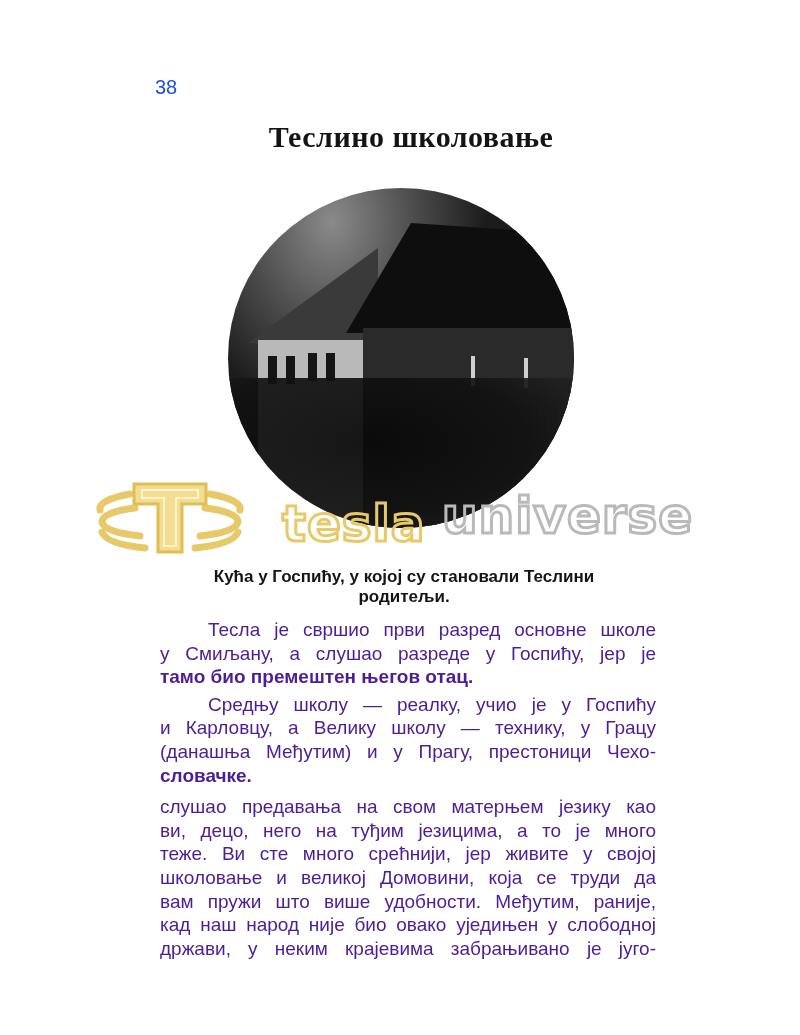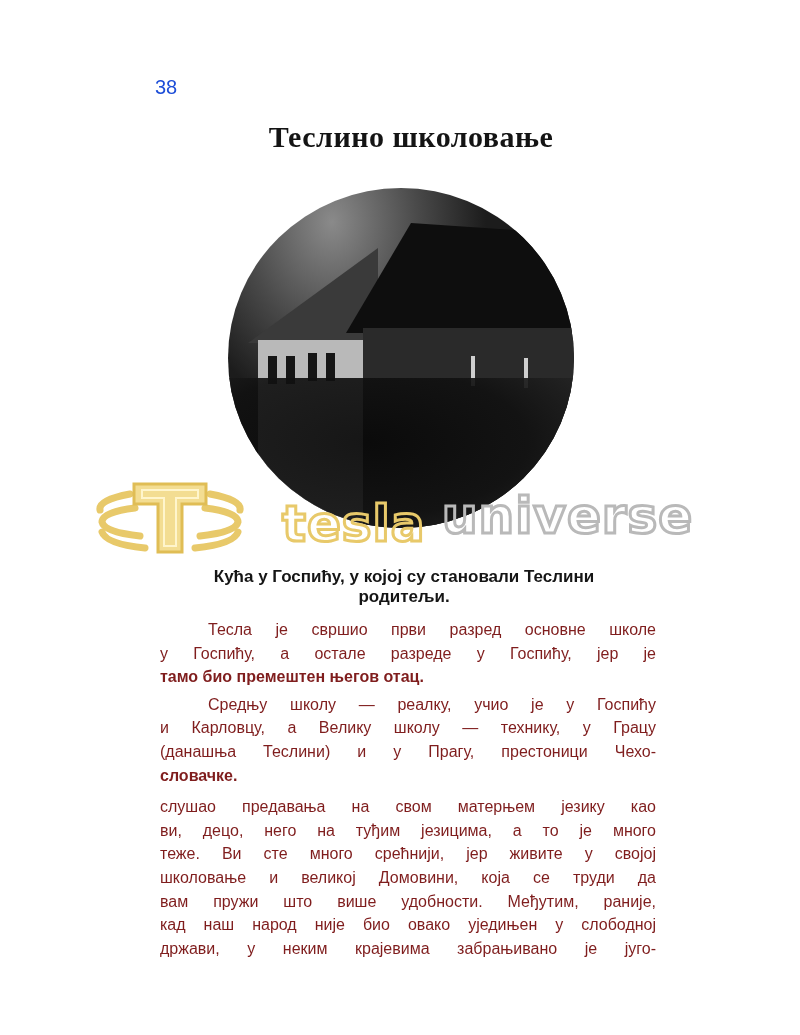--- a/index.html
+++ b/index.html
@@ -54,21 +54,21 @@
   }
   .wm-tesla { left: 192px; color: transparent; margin-top: 8px; -webkit-text-stroke: 3px #e8c96a; }
   .wm-universe { left: 352px; color: transparent; -webkit-text-stroke: 3px #b9b9b9; }
   .caption {
     position: absolute; left: 0; width: 800px; top: 560px; text-align: center;
     font-family: "Liberation Sans", sans-serif; font-weight: bold; font-size: 17px; line-height: 20px;
     color: #151515; padding-left: 8px; box-sizing: border-box; margin-top: 7px;
   }
   .body-text {
     position: absolute; left: 160px; top: 618px; width: 496px;
-    font-family: "Liberation Sans", sans-serif; font-size: 16px; line-height: 23.6px; color: #7f1d1d;
+    font-family: "Liberation Sans", sans-serif; font-size: 19px; line-height: 23.6px; color: #4c1d95;
     text-align: justify;
   }
   .body-text p { margin: 0 0 4px 0; text-indent: 48px; }
   .body-text p.last { margin-top: 8px; }
   .line { display: block; text-align: justify; text-align-last: justify; white-space: nowrap; }
   .line.end { text-align-last: left; font-weight: bold; }
 </style>
 </head>
 <body>
 
@@ -107,27 +107,27 @@
 </div>
 
 <div class="caption">
   <div>Кућа у Госпићу, у којој су становали Теслини</div>
   <div>родитељи.</div>
 </div>
 
 <div class="body-text">
   <p>
     <span class="line">Тесла је свршио први разред основне школе</span>
-    <span class="line" style="text-indent:0">у Госпићу, а остале разреде у Госпићу, јер је</span>
+    <span class="line" style="text-indent:0">у Смиљану, а слушао разреде у Госпићу, јер је</span>
     <span class="line end" style="text-indent:0">тамо био премештен његов отац.</span>
   </p>
   <p>
     <span class="line">Средњу школу — реалку, учио је у Госпићу</span>
     <span class="line" style="text-indent:0">и Карловцу, а Велику школу — технику, у Грацу</span>
-    <span class="line" style="text-indent:0">(данашња Теслини) и у Прагу, престоници Чехо-</span>
+    <span class="line" style="text-indent:0">(данашња Међутим) и у Прагу, престоници Чехо-</span>
     <span class="line end" style="text-indent:0">словачке.</span>
   </p>
   <p class="last">
     <span class="line" style="text-indent:0">слушао предавања на свом матерњем језику као</span>
     <span class="line" style="text-indent:0">ви, децо, него на туђим језицима, а то је много</span>
     <span class="line" style="text-indent:0">теже. Ви сте много срећнији, јер живите у својој</span>
     <span class="line" style="text-indent:0">школовање и великој Домовини, која се труди да</span>
     <span class="line" style="text-indent:0">вам пружи што више удобности. Међутим, раније,</span>
     <span class="line" style="text-indent:0">кад наш народ није био овако уједињен у слободној</span>
     <span class="line" style="text-indent:0">држави, у неким крајевима забрањивано је југо-</span>

